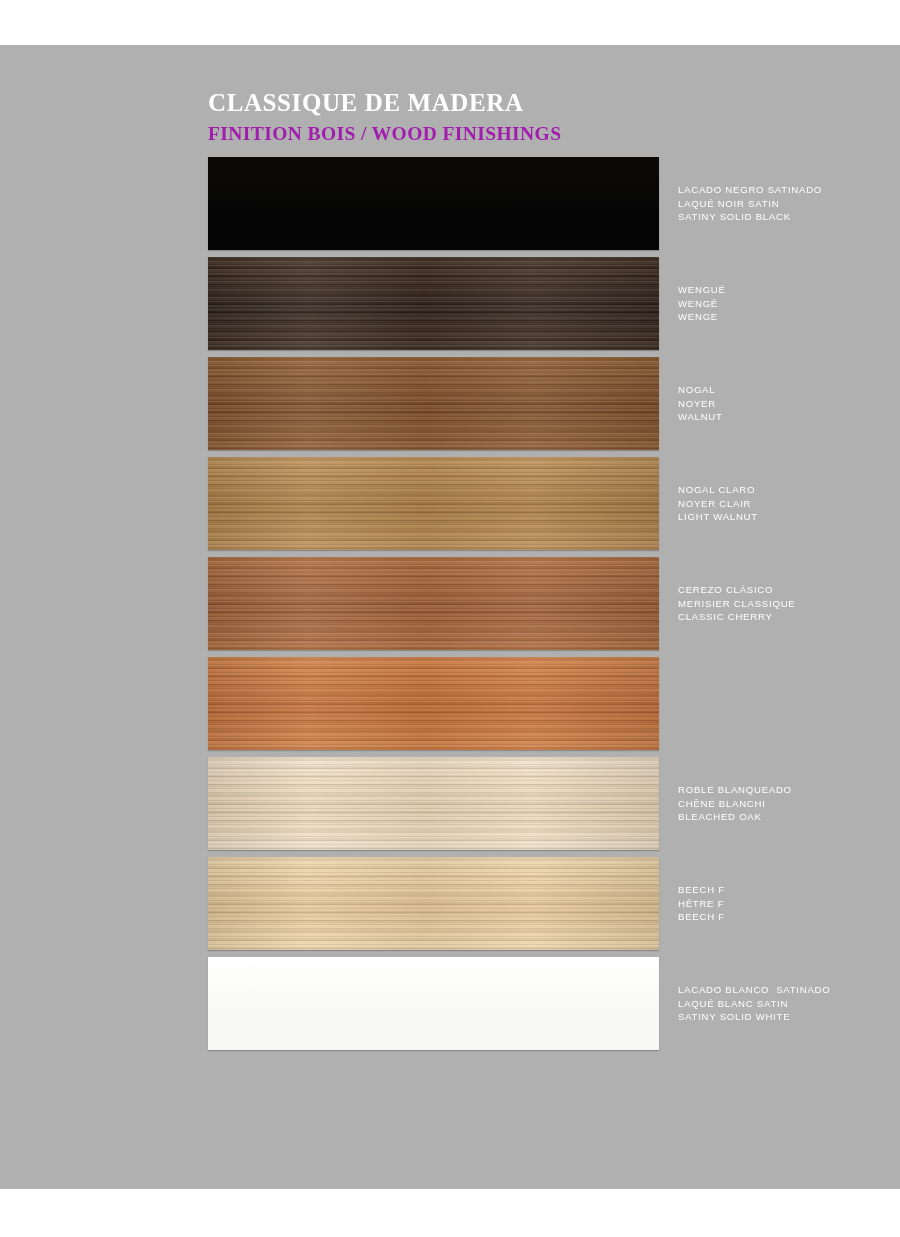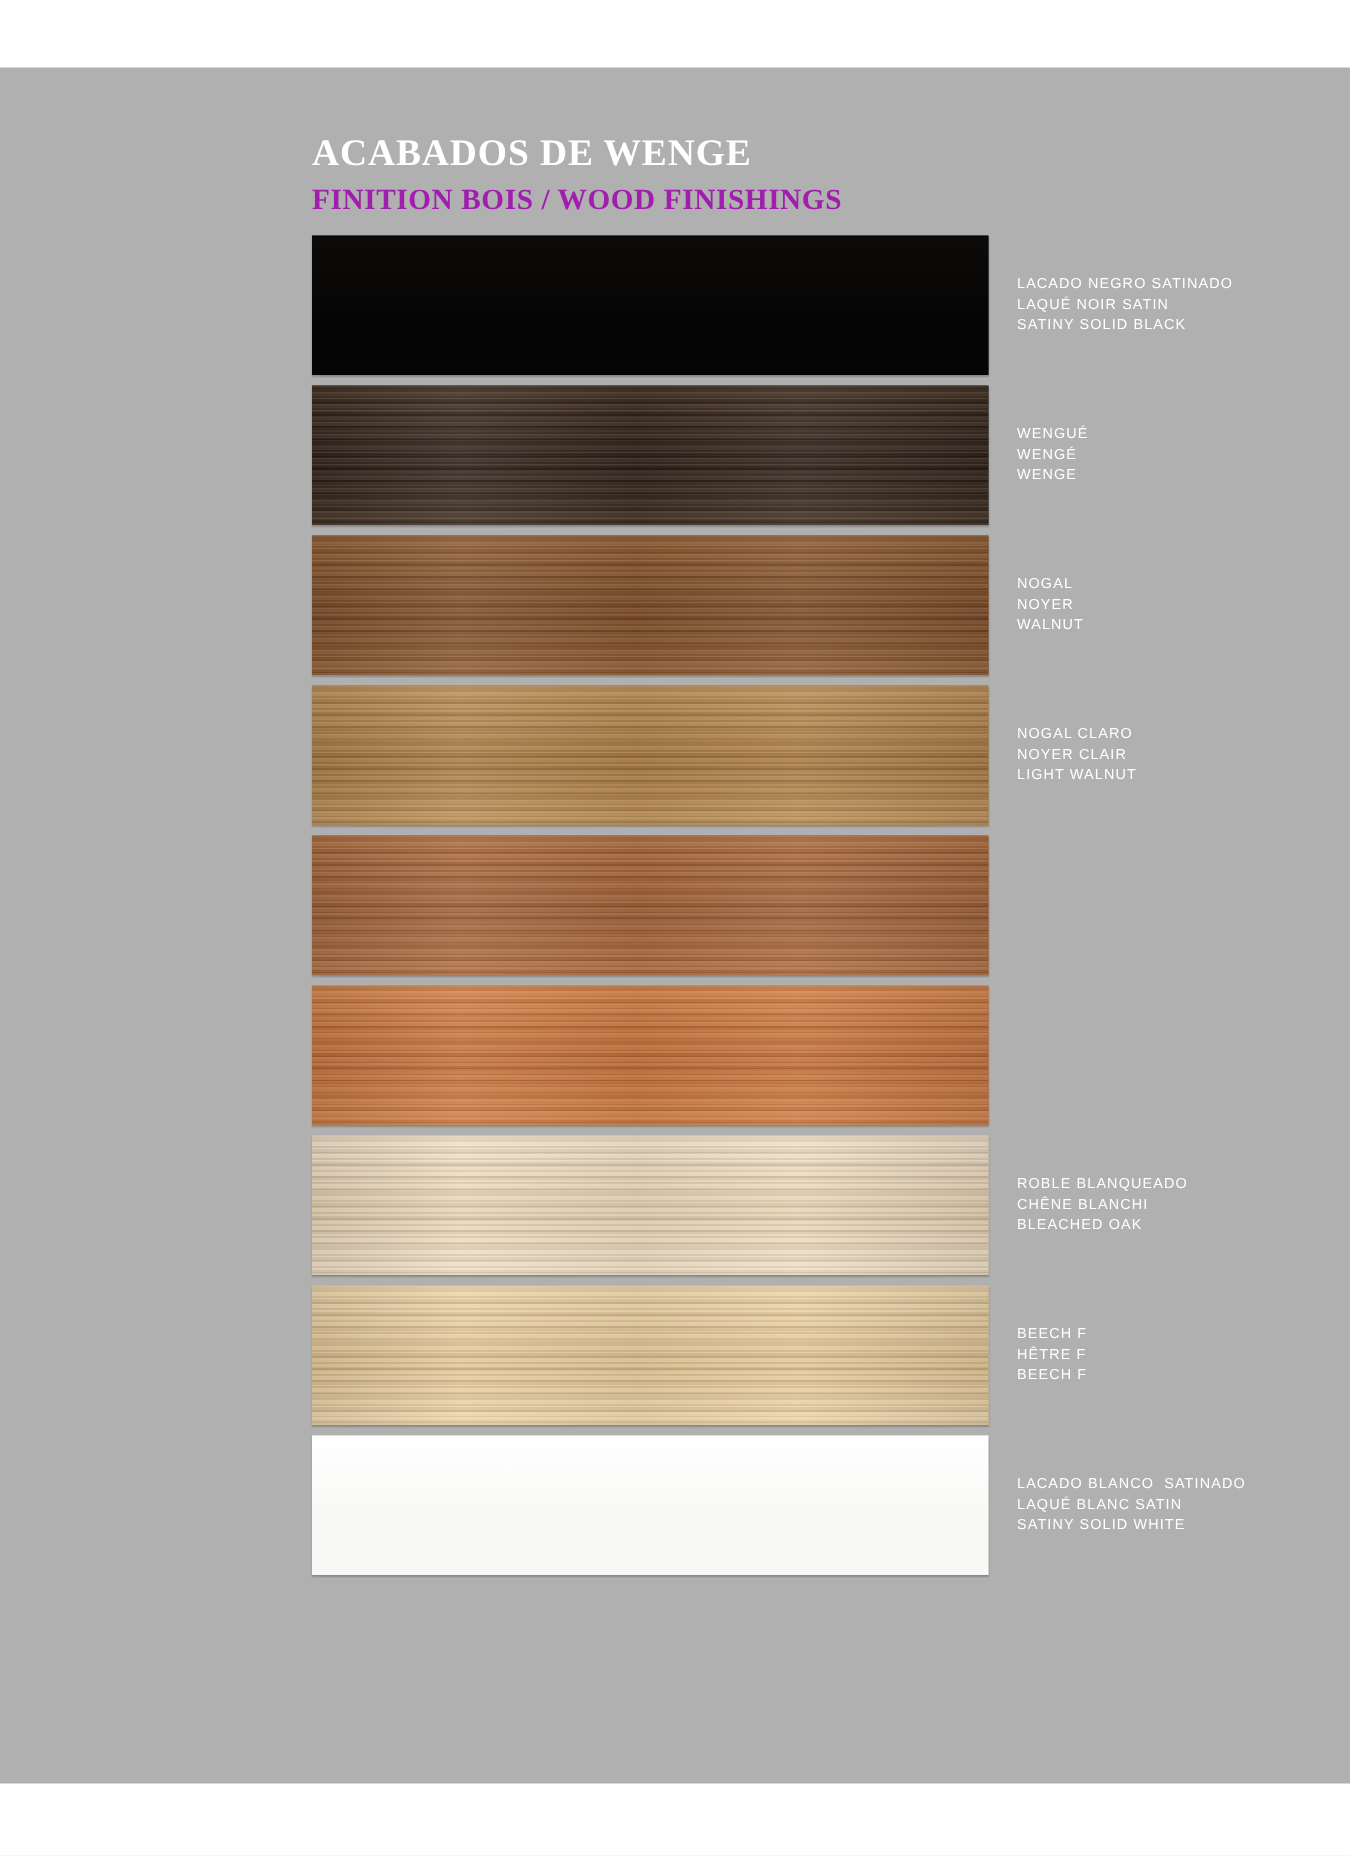--- a/index.html
+++ b/index.html
@@ -100,21 +100,21 @@
   }
 </style>
 </head>
 <body>
 
 <div id="page">
 
   <div id="gray-panel"></div>
 
   <div id="title-block">
-    <div id="title-main">ACABADOS DE WENGE</div>
+    <div id="title-main">CLASSIQUE DE MADERA</div>
     <div id="title-sub">FINITION BOIS / WOOD FINISHINGS</div>
   </div>
 
   <div id="swatch-list">
       <div class="swatch-row">
         <div class="swatch-chip" style="background: rgb(5, 5, 5);">
           <div class="grain" style="background-image: linear-gradient(rgb(13, 11, 9) 0%, rgb(5, 5, 5) 60%, rgb(5, 5, 5) 100%);"></div>
         </div>
         <div class="swatch-label"><span>LACADO NEGRO SATINADO</span><span>LAQUÉ NOIR SATIN</span><span>SATINY SOLID BLACK</span></div>
       </div>
@@ -133,20 +133,21 @@
       <div class="swatch-row">
         <div class="swatch-chip" style="background: rgb(168, 121, 63);">
           <div class="grain" style="background-image: repeating-linear-gradient(0deg, rgba(255, 255, 255, 0.086) 0px, rgba(255, 255, 255, 0.086) 1px, rgba(0, 0, 0, 0.075) 1px, rgba(0, 0, 0, 0.075) 2px, rgba(255, 255, 255, 0.03) 2px, rgba(255, 255, 255, 0.03) 4px), repeating-linear-gradient(0deg, rgba(0, 0, 0, 0.06) 0px, rgba(0, 0, 0, 0.06) 3px, rgba(255, 255, 255, 0.05) 3px, rgba(255, 255, 255, 0.05) 9px), linear-gradient(90deg, rgba(0, 0, 0, 0.1) 0%, rgba(255, 255, 255, 0.07) 22%, rgba(0, 0, 0, 0.05) 48%, rgba(255, 255, 255, 0.06) 72%, rgba(0, 0, 0, 0.1) 100%), linear-gradient(rgb(187, 141, 83) 0%, rgb(168, 121, 63) 55%, rgb(187, 141, 83) 100%);"></div>
         </div>
         <div class="swatch-label"><span>NOGAL CLARO</span><span>NOYER CLAIR</span><span>LIGHT WALNUT</span></div>
       </div>
       <div class="swatch-row">
         <div class="swatch-chip" style="background: rgb(155, 90, 48);">
           <div class="grain" style="background-image: repeating-linear-gradient(0deg, rgba(255, 255, 255, 0.086) 0px, rgba(255, 255, 255, 0.086) 1px, rgba(0, 0, 0, 0.075) 1px, rgba(0, 0, 0, 0.075) 2px, rgba(255, 255, 255, 0.03) 2px, rgba(255, 255, 255, 0.03) 4px), repeating-linear-gradient(0deg, rgba(0, 0, 0, 0.06) 0px, rgba(0, 0, 0, 0.06) 3px, rgba(255, 255, 255, 0.05) 3px, rgba(255, 255, 255, 0.05) 9px), linear-gradient(90deg, rgba(0, 0, 0, 0.1) 0%, rgba(255, 255, 255, 0.07) 22%, rgba(0, 0, 0, 0.05) 48%, rgba(255, 255, 255, 0.06) 72%, rgba(0, 0, 0, 0.1) 100%), linear-gradient(rgb(173, 106, 60) 0%, rgb(155, 90, 48) 55%, rgb(173, 106, 60) 100%);"></div>
         </div>
+        <div class="swatch-label"><span>CEREZO CLÁSICO</span><span>MERISIER CLASSIQUE</span><span>CLASSIC CHERRY</span></div>
       </div>
       <div class="swatch-row">
         <div class="swatch-chip" style="background: rgb(192, 106, 50);">
           <div class="grain" style="background-image: repeating-linear-gradient(0deg, rgba(255, 255, 255, 0.086) 0px, rgba(255, 255, 255, 0.086) 1px, rgba(0, 0, 0, 0.075) 1px, rgba(0, 0, 0, 0.075) 2px, rgba(255, 255, 255, 0.03) 2px, rgba(255, 255, 255, 0.03) 4px), repeating-linear-gradient(0deg, rgba(0, 0, 0, 0.06) 0px, rgba(0, 0, 0, 0.06) 3px, rgba(255, 255, 255, 0.05) 3px, rgba(255, 255, 255, 0.05) 9px), linear-gradient(90deg, rgba(0, 0, 0, 0.1) 0%, rgba(255, 255, 255, 0.07) 22%, rgba(0, 0, 0, 0.05) 48%, rgba(255, 255, 255, 0.06) 72%, rgba(0, 0, 0, 0.1) 100%), linear-gradient(rgb(207, 124, 65) 0%, rgb(192, 106, 50) 55%, rgb(207, 124, 65) 100%);"></div>
         </div>
       </div>
       <div class="swatch-row">
         <div class="swatch-chip" style="background: rgb(232, 211, 178);">
           <div class="grain" style="background-image: repeating-linear-gradient(0deg, rgba(255, 255, 255, 0.086) 0px, rgba(255, 255, 255, 0.086) 1px, rgba(0, 0, 0, 0.075) 1px, rgba(0, 0, 0, 0.075) 2px, rgba(255, 255, 255, 0.03) 2px, rgba(255, 255, 255, 0.03) 4px), repeating-linear-gradient(0deg, rgba(0, 0, 0, 0.06) 0px, rgba(0, 0, 0, 0.06) 3px, rgba(255, 255, 255, 0.05) 3px, rgba(255, 255, 255, 0.05) 9px), linear-gradient(90deg, rgba(0, 0, 0, 0.1) 0%, rgba(255, 255, 255, 0.07) 22%, rgba(0, 0, 0, 0.05) 48%, rgba(255, 255, 255, 0.06) 72%, rgba(0, 0, 0, 0.1) 100%), linear-gradient(rgb(241, 224, 198) 0%, rgb(232, 211, 178) 55%, rgb(241, 224, 198) 100%);"></div>
         </div>

